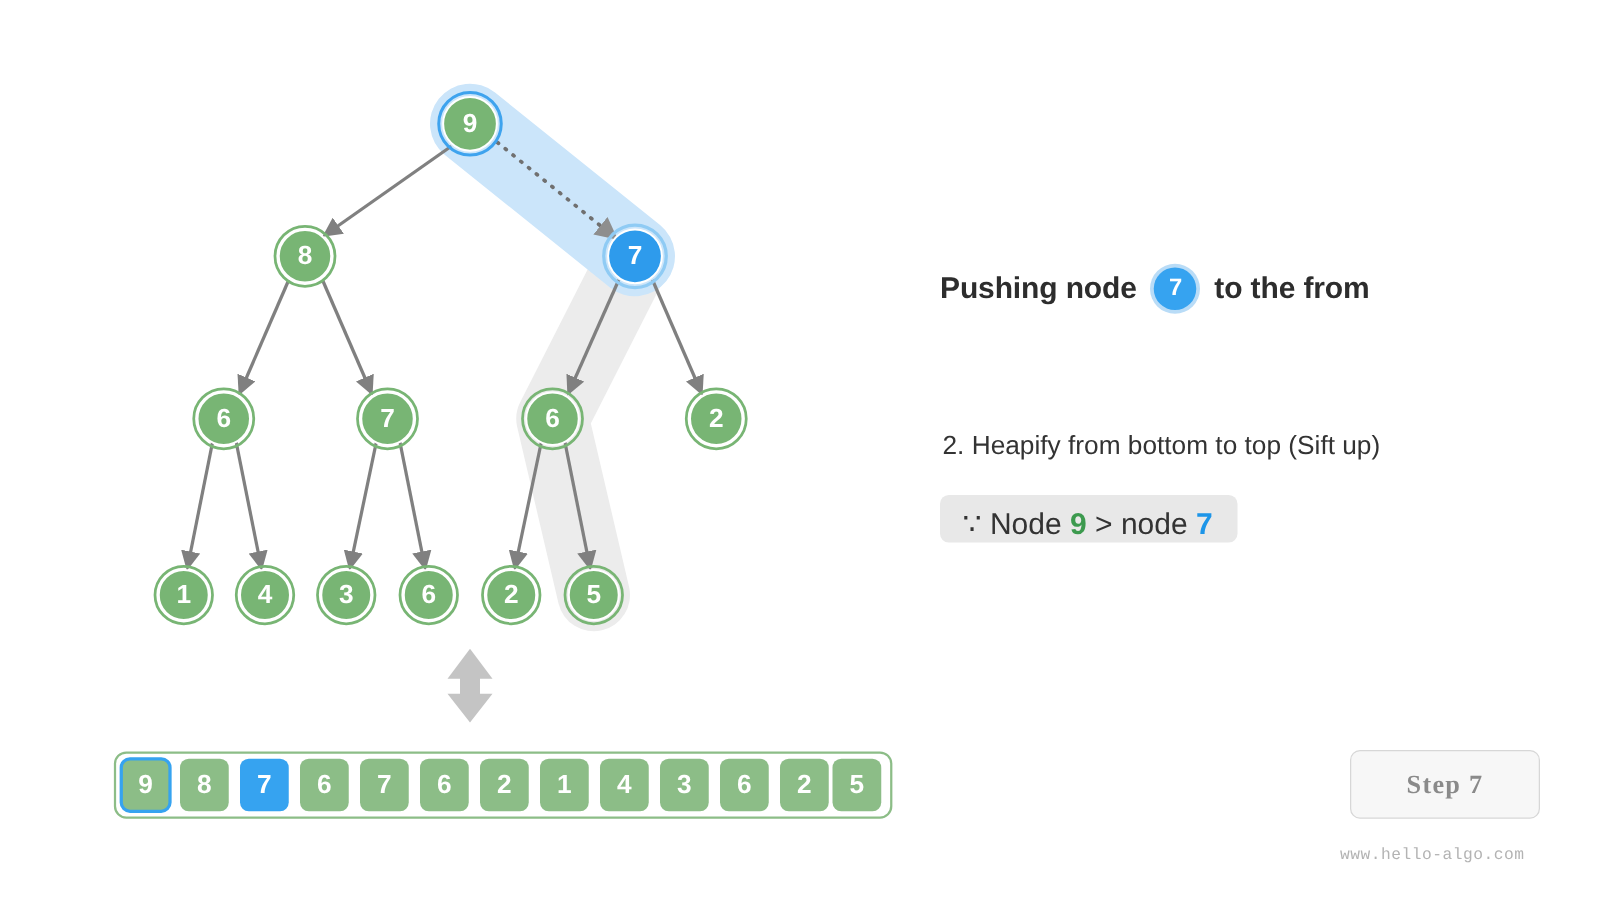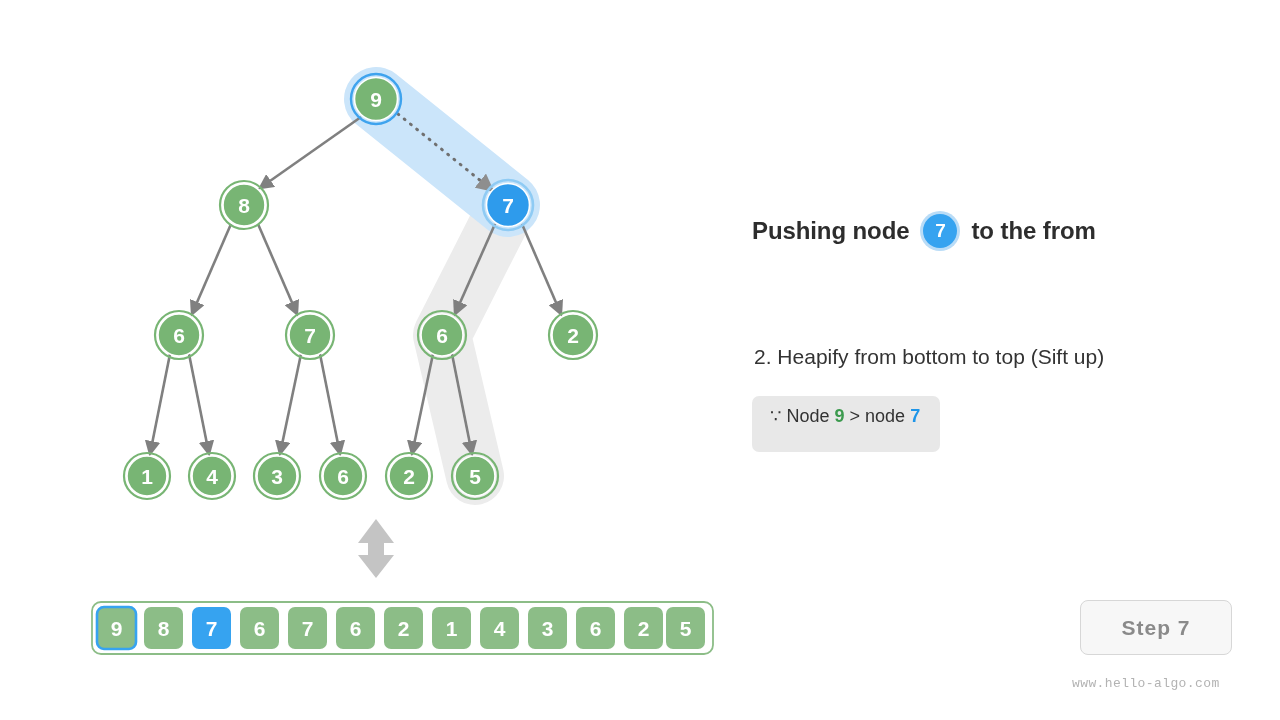--- a/index.html
+++ b/index.html
@@ -74,39 +74,39 @@
   #step-2 { top: 345px; }
   .num-blue  { color: #1d95e8; font-weight: bold; }
   .num-green { color: #3c9a4e; font-weight: bold; }
 
   .reason {
     position: absolute;
     left: 0;
     top: 396px;
     background: #e8e8e8;
     border-radius: 7px;
-    padding: 9px 20px 25px 18px;
-    font-size: 18px;
+    padding: 9px 20px 0 18px;
+    font-size: 24px;
     color: #333333;
     white-space: nowrap;
   }
 
   .step-box {
     position: absolute;
     left: 328px;
     top: 600px;
     width: 150px;
     height: 53px;
     border: 1px solid #d7d7d7;
     border-radius: 8px;
     background: #f7f7f7;
     display: flex;
     align-items: center;
     justify-content: center;
-    font-family: Liberation Sans, sans-serif;
+    font-family: Liberation Serif, serif;
     font-size: 21px;
     font-weight: bold;
     color: #8a8a8a;
     letter-spacing: 1px;
   }
 
   .watermark {
     position: absolute;
     left: 320px;
     top: 676px;

